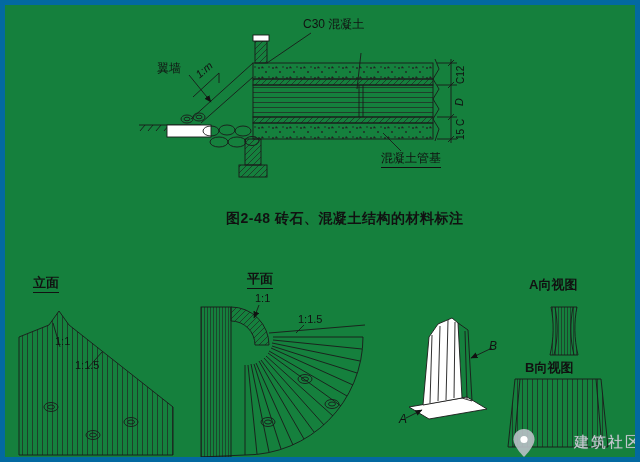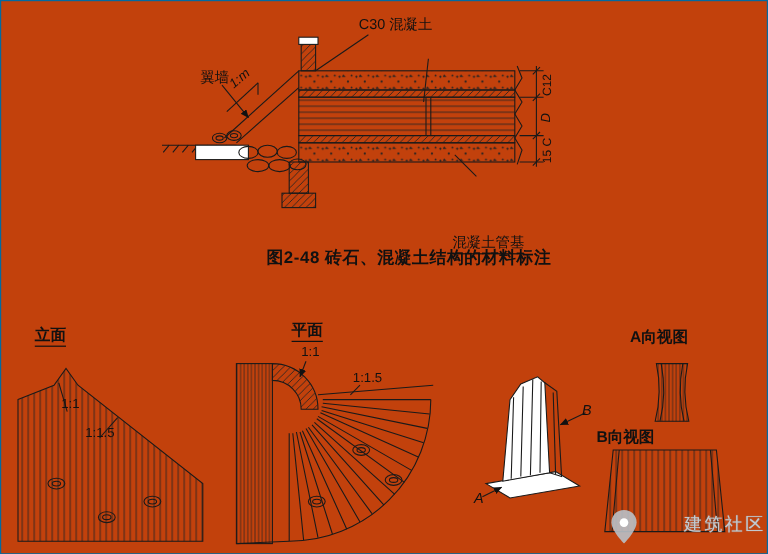--- a/index.html
+++ b/index.html
@@ -1,16 +1,16 @@
 <!DOCTYPE html>
 <html><head>
 <meta charset="utf-8">
 <style>
   html,body{margin:0;padding:0;background:#fff;}
-  .page{position:relative;width:640px;height:462px;background:#c2410c;border:1px solid #0369a1;box-sizing:border-box;overflow:hidden;font-family:"Liberation Sans","DejaVu Sans",sans-serif;color:#111;}
+  .page{position:relative;width:640px;height:462px;background:#15803d;border:5px solid #0369a1;box-sizing:border-box;overflow:hidden;font-family:"Liberation Sans","DejaVu Sans",sans-serif;color:#111;}
   .art{position:absolute;left:0;top:0;}
   .lbl{position:absolute;font-size:12px;white-space:nowrap;line-height:1.15;}
   .u{border-bottom:1px solid #111;padding-bottom:1px;}
   .i{font-style:italic;}
   .small{font-size:11px;}
   .rot90{transform:rotate(-90deg);transform-origin:0 0;font-size:10px;}
   .caption{font-size:14px;font-weight:bold;letter-spacing:.5px;padding-left:39px;}
   .title13{font-size:13px;font-weight:bold;}
   .wm-text{font-size:15px;font-weight:normal;color:#c3c9cf;letter-spacing:2px;text-shadow:0 0 1px #9aa0a6;padding-left:37px;}
 </style>
@@ -151,38 +151,38 @@
       </g>
 
       <g stroke="none">
         <path d="M519 424 c-6 0 -10.5 4.6 -10.5 10.3 c0 7.4 10.5 17.7 10.5 17.7 c0 0 10.5 -10.3 10.5 -17.7 c0 -5.7 -4.5 -10.3 -10.5 -10.3 z" fill="#b9c0c7" opacity="0.9"></path>
         <circle cx="519" cy="434.5" r="3.6" fill="#fff"></circle>
       </g>
     </g>
   </svg>
 
   <span class="lbl" style="left:298px;top:13px;">C30 混凝土</span>
-  <span class="lbl" style="left:166px;top:57px;">翼墙</span>
+  <span class="lbl" style="left:152px;top:57px;">翼墙</span>
   <span class="lbl small i" style="left:188px;top:66px;transform:rotate(-40deg);transform-origin:0 0;">1:m</span>
-  <span class="lbl u" style="left:376px;top:147px;margin-top:48px;">混凝土管基</span>
+  <span class="lbl u" style="left:376px;top:147px;">混凝土管基</span>
 
   <span class="lbl rot90" style="left:450px;top:79px;">C12</span>
   <span class="lbl rot90 i" style="left:448px;top:101px;font-size:11px;">D</span>
   <span class="lbl rot90" style="left:450px;top:135px;">15 C</span>
 
   <span class="lbl caption" style="left:182px;top:205px;">图2-48 砖石、混凝土结构的材料标注</span>
 
   <span class="lbl title13 u" style="left:28px;top:271px;text-align:right;">立面</span>
   <span class="lbl small" style="left:50px;top:330px;">1:1</span>
   <span class="lbl small" style="left:70px;top:354px;">1:1.5</span>
 
   <span class="lbl title13 u" style="left:242px;top:267px;">平面</span>
   <span class="lbl small" style="left:250px;top:287px;">1:1</span>
   <span class="lbl small" style="left:293px;top:308px;">1:1.5</span>
 
   <span class="lbl i" style="left:394px;top:408px;">A</span>
   <span class="lbl i" style="left:484px;top:335px;">B</span>
 
   <span class="lbl title13" style="left:524px;top:273px;">A向视图</span>
-  <span class="lbl title13" style="left:496px;top:356px;">B向视图</span>
+  <span class="lbl title13" style="left:520px;top:356px;">B向视图</span>
 
   <span class="lbl wm-text" style="left:532px;top:428px;">建筑社区</span>
 </div>
 
 </body></html>

